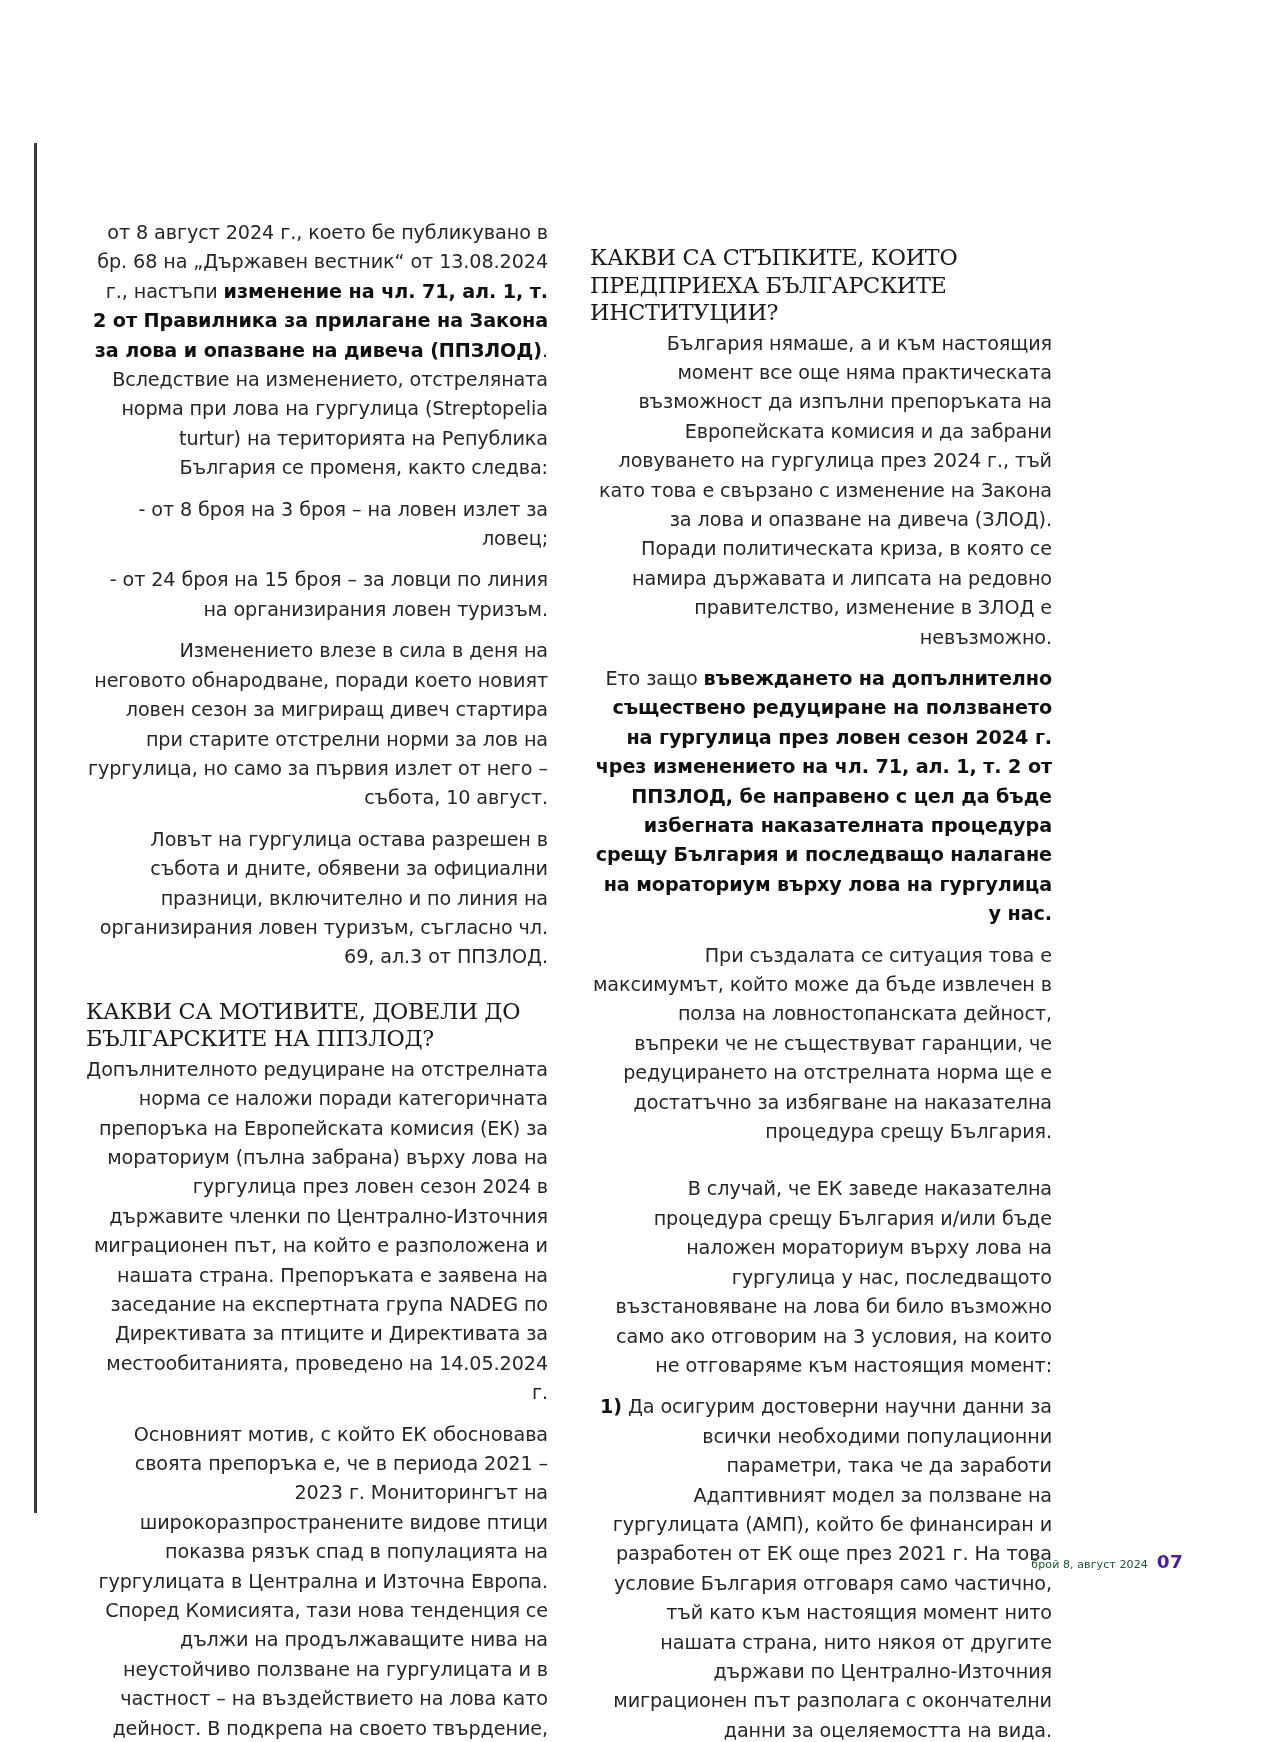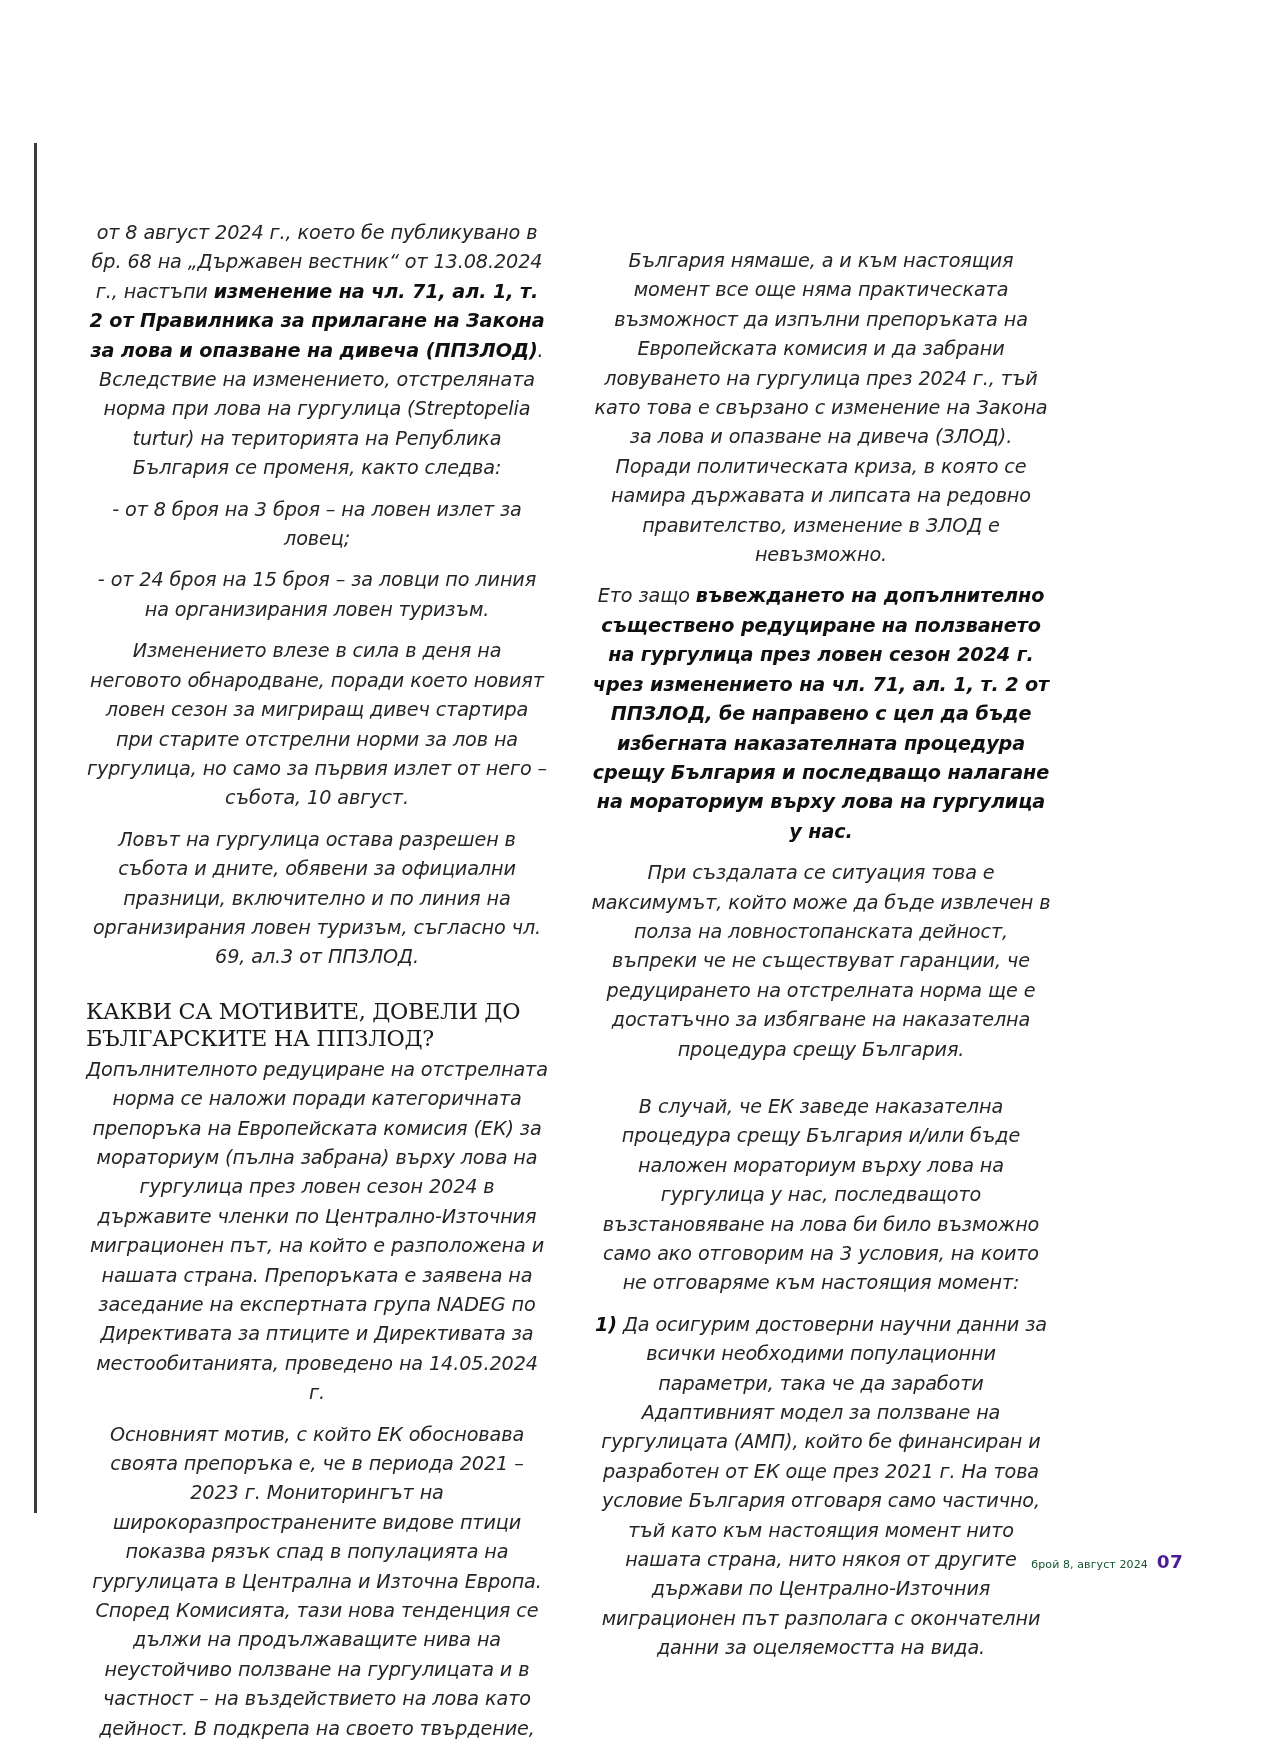--- a/index.html
+++ b/index.html
@@ -43,24 +43,23 @@
   .column {
     width: 462px;
   }
 
   p.body {
     margin: 0;
     font-family: "DejaVu Sans", sans-serif;
     font-size: 19.2px;
     line-height: 29.4px;
     color: #262626;
-    text-align: center;
+    text-align: right;
     letter-spacing: -0.1px;
     font-weight: 400;
-    font-style: italic;
   }
 
   p.body + p.body {
     margin-top: 12px;
   }
 
   .strong {
     font-weight: 700;
     color: #101010;
   }
@@ -126,20 +125,21 @@
       <div class="gap-after-heading"></div>
 
       <p class="body">Допълнителното редуциране на отстрелната норма се наложи поради категоричната препоръка на Европейската комисия (ЕК) за мораториум (пълна забрана) върху лова на гургулица през ловен сезон 2024 в държавите членки по Централно-Източния миграционен път, на който е разположена и нашата страна. Препоръката е заявена на заседание на експертната група NADEG по Директивата за птиците и Директивата за местообитанията, проведено на 14.05.2024 г.</p>
       <p class="body">Основният мотив, с който ЕК обосновава своята препоръка е, че в периода 2021 – 2023 г. Мониторингът на широкоразпространените видове птици показва рязък спад в популацията на гургулицата в Централна и Източна Европа. Според Комисията, тази нова тенденция се дължи на продължаващите нива на неустойчиво ползване на гургулицата и в частност – на въздействието на лова като дейност. В подкрепа на своето твърдение, ЕК цитира данните за Западния миграционен път, където след налагане на пълна забрана върху лова на гургулица (предшествана от наказателни процедури срещу Испания и Франция през 2021 г.), негативната тенденция се обръща и за първи път от няколко десетилетия популацията на гургулицата започва да се възстановява.</p>
 
     </div>
 
     <div class="column">
 
       <div class="gap-before-heading"></div>
+      <h2 class="heading">КАКВИ СА СТЪПКИТЕ, КОИТО ПРЕДПРИЕХА БЪЛГАРСКИТЕ ИНСТИТУЦИИ?</h2>
       <div class="gap-after-heading"></div>
 
       <p class="body">България нямаше, а и към настоящия момент все още няма практическата възможност да изпълни препоръката на Европейската комисия и да забрани ловуването на гургулица през 2024 г., тъй като това е свързано с изменение на Закона за лова и опазване на дивеча (ЗЛОД). Поради политическата криза, в която се намира държавата и липсата на редовно правителство, изменение в ЗЛОД е невъзможно.</p>
       <p class="body"><span>Ето защо </span><span class="strong">въвеждането на допълнително съществено редуциране на ползването на гургулица през ловен сезон 2024 г. чрез изменението на чл. 71, ал. 1, т. 2 от ППЗЛОД, бе направено с цел да бъде избегната  наказателната процедура срещу България и последващо налагане на мораториум върху лова на гургулица у нас.</span></p>
       <p class="body">При създалата се ситуация това е максимумът, който може да бъде извлечен в полза на ловностопанската дейност, въпреки че не съществуват гаранции, че редуцирането на отстрелната норма ще е достатъчно за избягване на наказателна процедура срещу България.</p>
 
       <div class="gap-before-heading"></div>
       <div class="gap-after-heading"></div>
 
       <p class="body">В случай, че ЕК заведе наказателна процедура срещу България и/или бъде наложен мораториум върху лова на гургулица у нас, последващото възстановяване на лова би било възможно само ако отговорим на 3 условия, на които не отговаряме към настоящия момент:</p>

